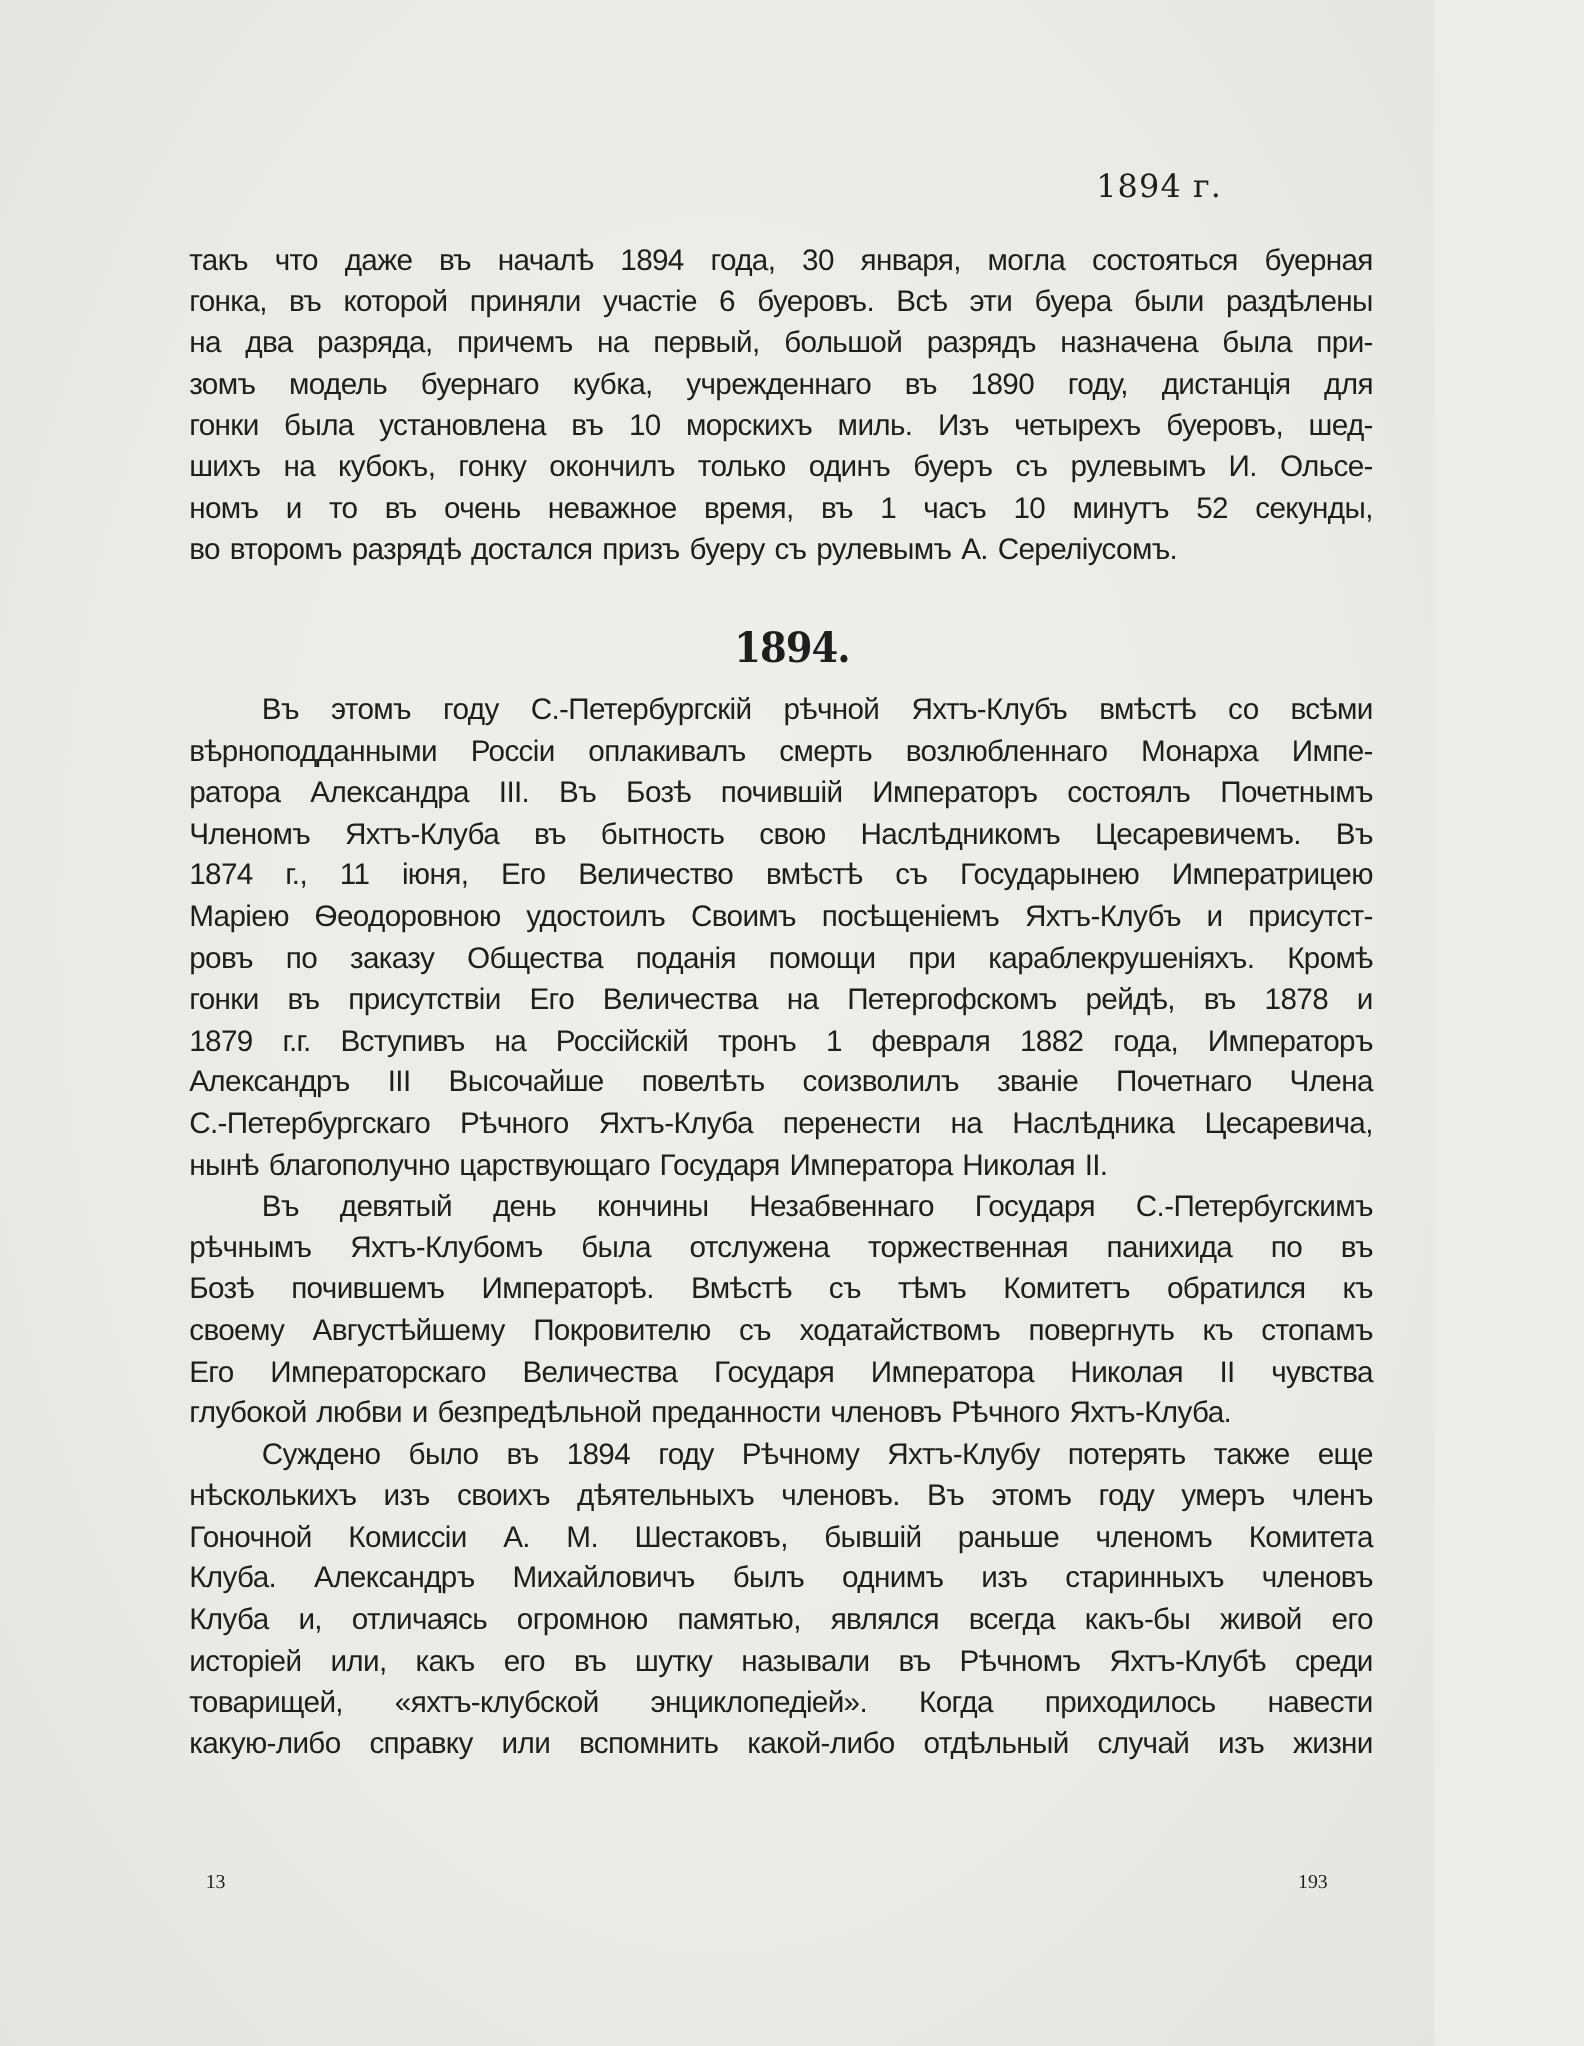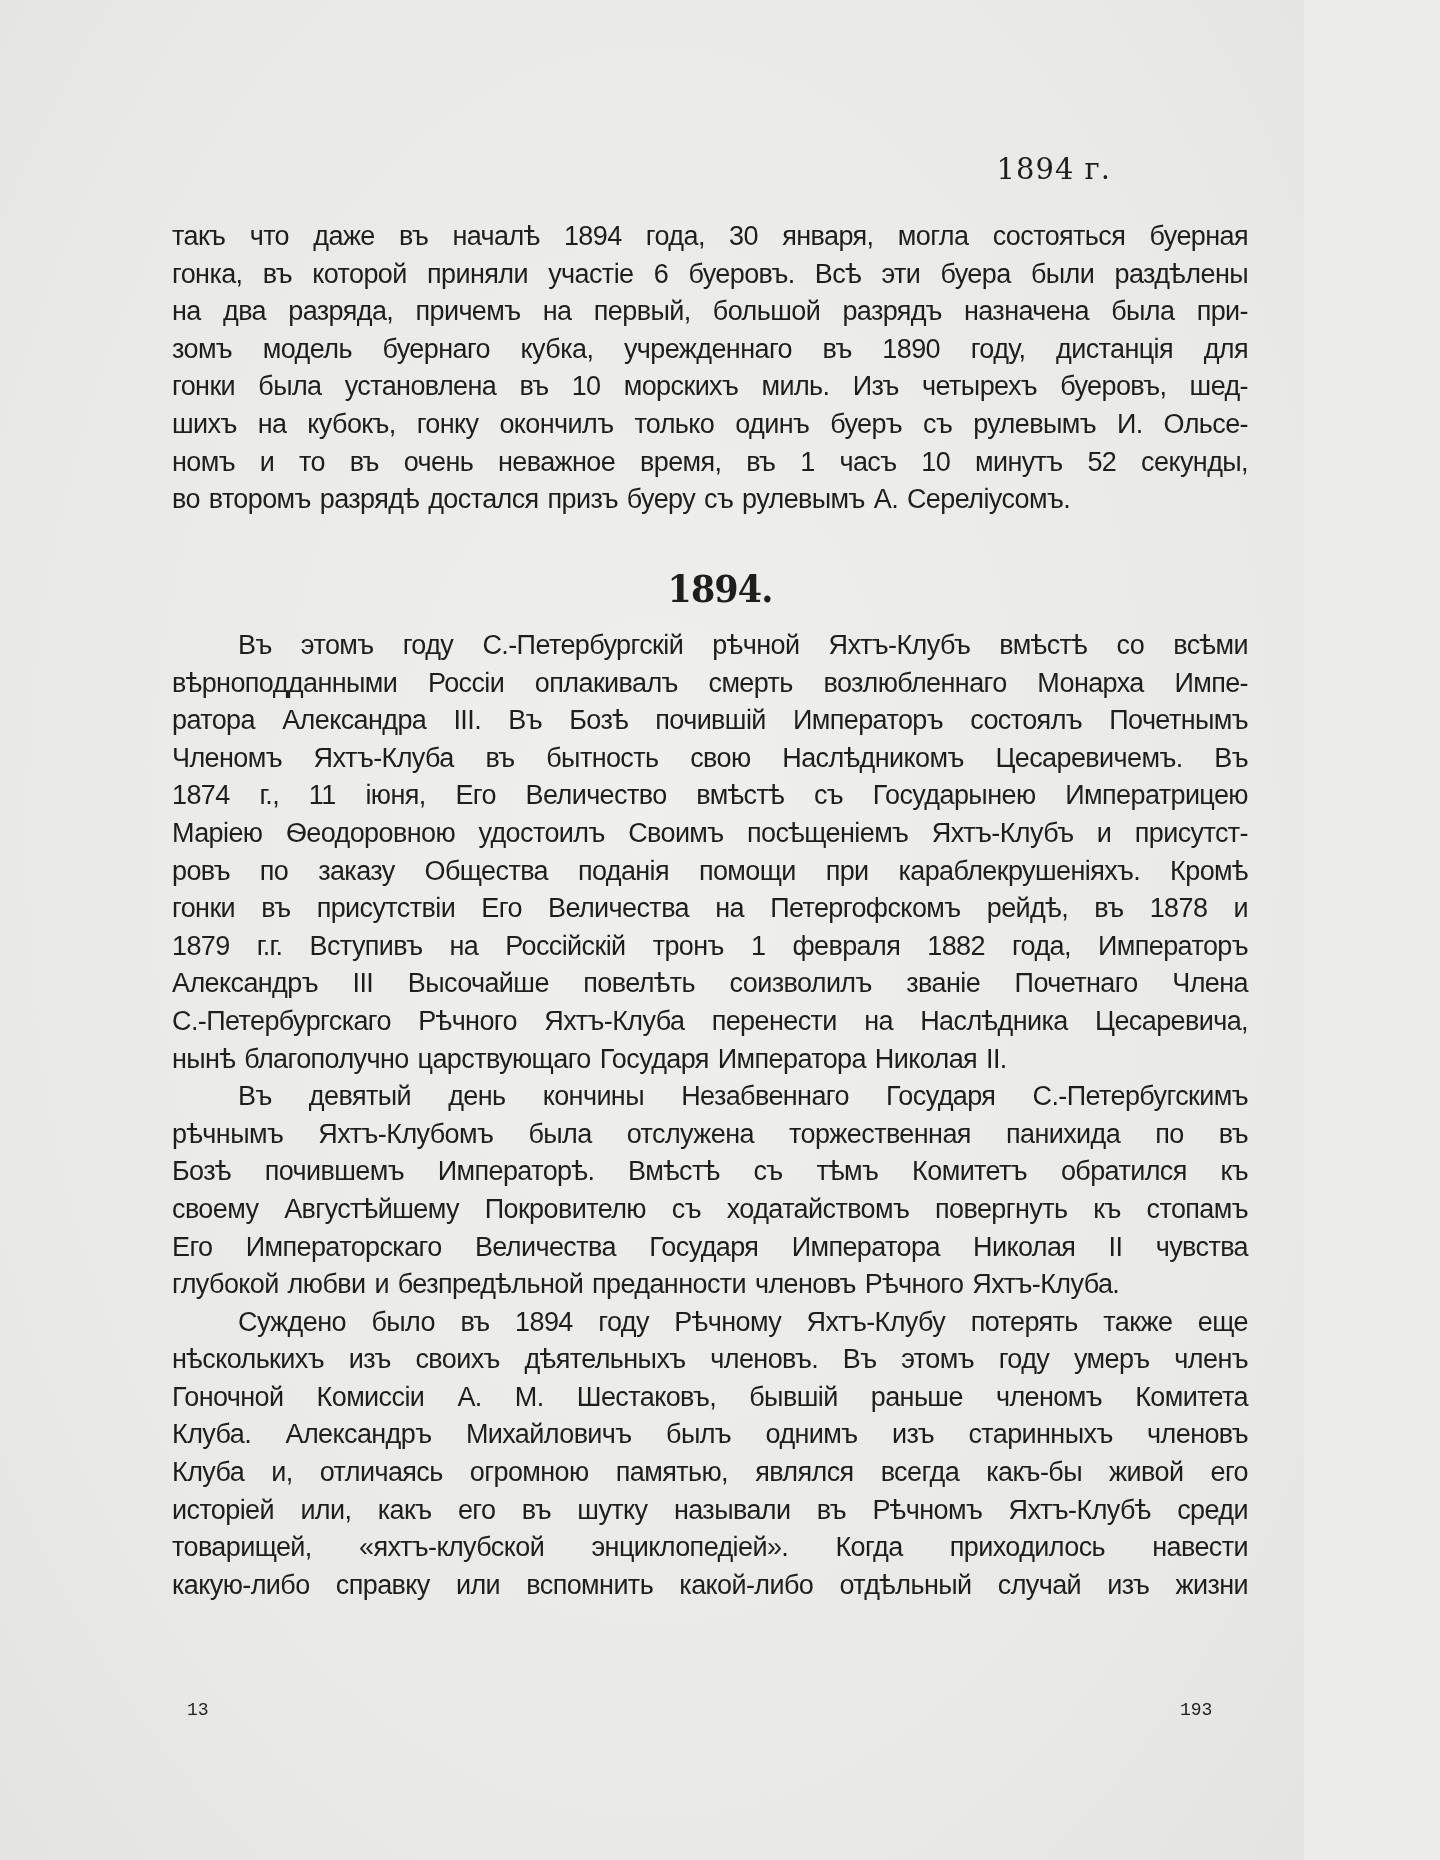--- a/index.html
+++ b/index.html
@@ -40,21 +40,21 @@
     #block1 { top: 218px; }
     .section-heading {
       position: absolute; top: 566px; left: 0; width: 1440px; text-align: center;
       font-family: "DejaVu Serif", serif; font-weight: bold;
       font-size: 38px; letter-spacing: -1px;
       transform: scaleX(0.92);
     }
     #block2 { top: 627px; }
     .page-number {
       position: absolute; top: 1700px;
-      font-family: Liberation Mono, monospace; font-size: 18px;
+      font-family: Liberation Serif, serif; font-size: 18px;
     }
     .page-number.left { left: 187px; }
     .page-number.right { left: 1180px; }
   </style>
 </head>
 <body>
 
 <div class="page">
 
   <div class="running-head">1894 г.</div>

